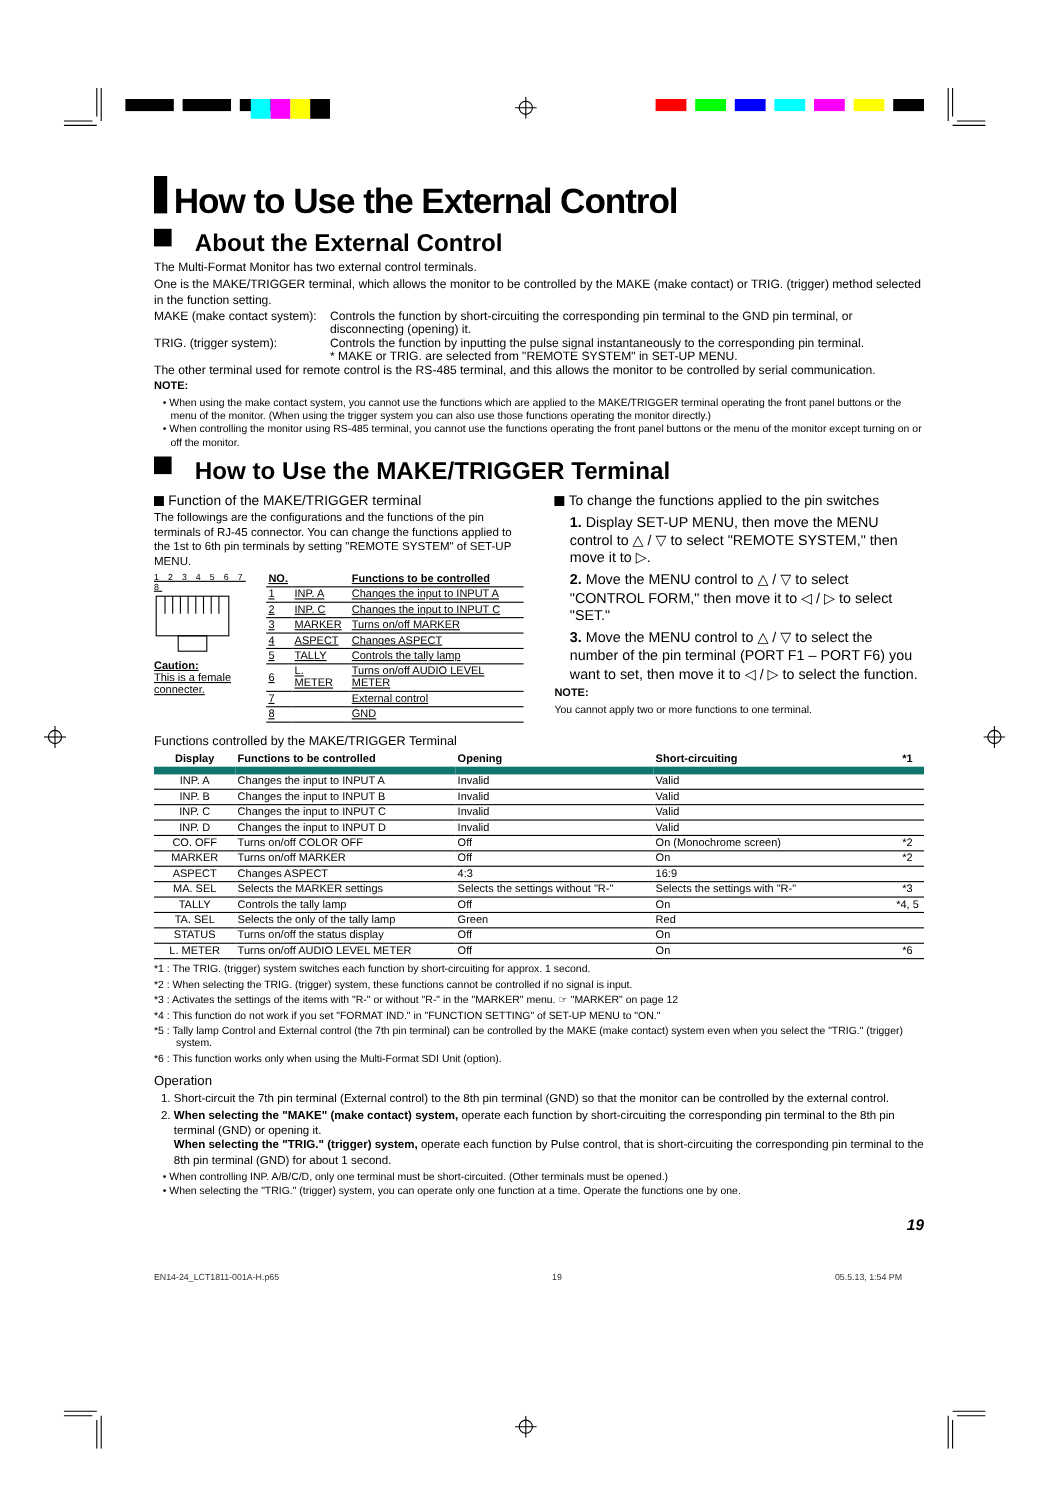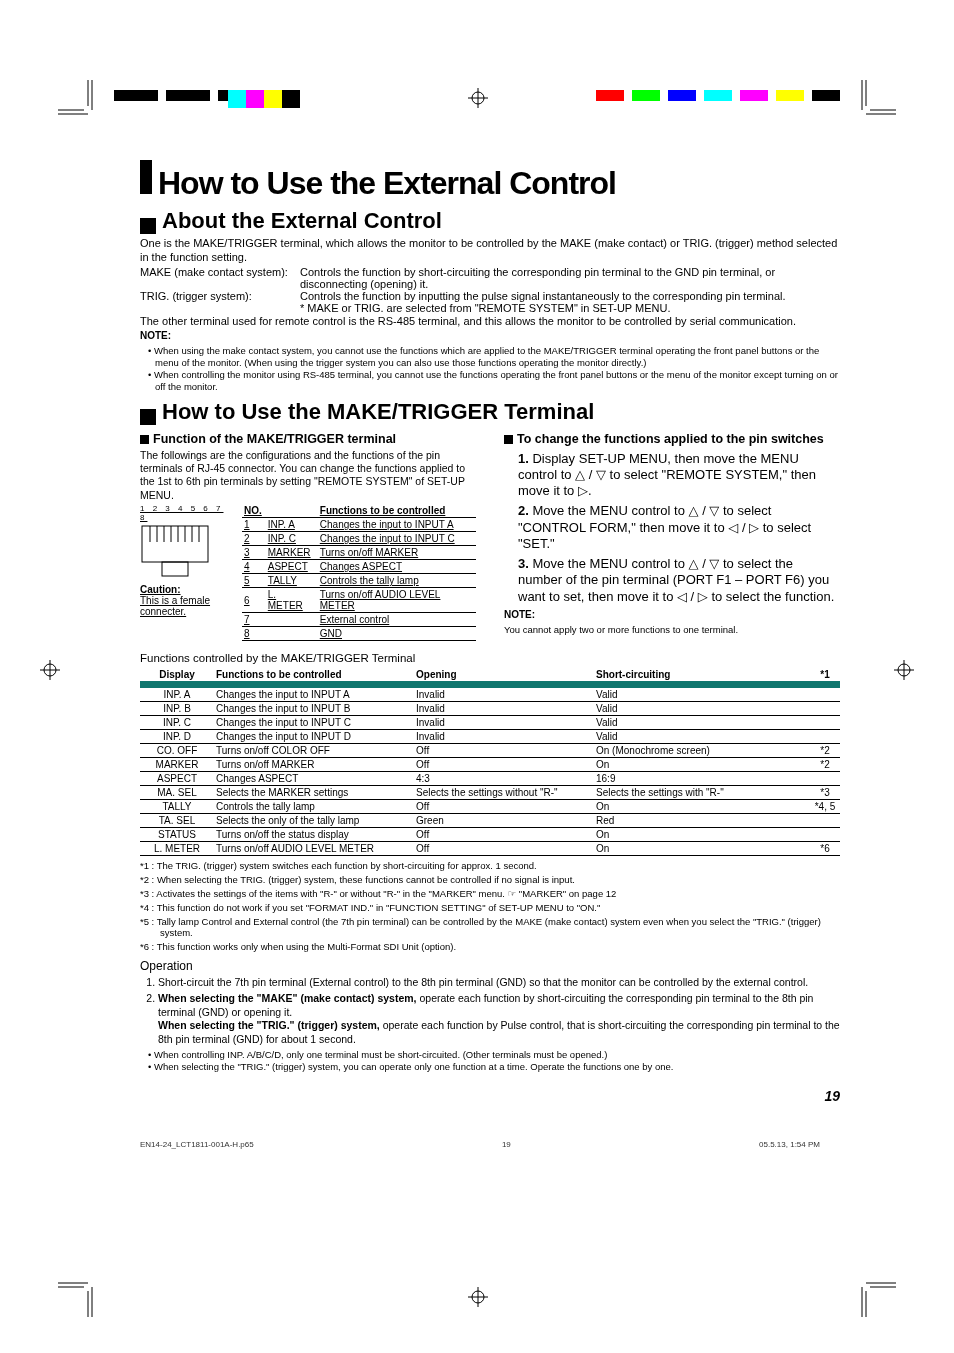--- a/index.html
+++ b/index.html
@@ -36,22 +36,22 @@
   }
   .main-title h1 {
     font-family: "Arial Black", Helvetica, sans-serif;
     font-size: 32px;
     font-weight: 900;
     margin: 0;
     letter-spacing: -1px;
   }
   .section-title {
     display: flex;
-    align-items: flex-end;
-    gap: 6px;
+    align-items: flex-start;
+    gap: 21px;
     margin-top: 6px;
     margin-bottom: 2px;
   }
   .sq {
     display: inline-block;
     width: 16px;
     height: 16px;
     background: #000;
   }
   .section-title h2 {
@@ -62,21 +62,21 @@
   }
   .small-sq {
     display: inline-block;
     width: 9px;
     height: 9px;
     background: #000;
     margin-right: 4px;
     vertical-align: -1px;
   }
   p { margin: 0 0 2px 0; line-height: 1.28; }
-  .sub-h { font-size: 12.5px; margin-top: 4px; margin-bottom: 2px; font-weight: bold; }
+  .sub-h { font-size: 12.5px; margin-top: 4px; margin-bottom: 2px; }
   .def-row { display: flex; margin: 0; }
   .def-term { width: 124px; flex-shrink: 0; }
   .def-desc { flex: 1; }
   .note-label { font-weight: bold; font-size: 10px; }
   .note-text { font-size: 9.5px; line-height: 1.25; }
   ul.note-list { margin: 0; padding-left: 8px; list-style: none; }
   ul.note-list li::before { content: "• "; }
   ul.note-list li { font-size: 9.5px; line-height: 1.25; text-indent: -7px; padding-left: 7px;}
 
   .two-col {
@@ -231,20 +231,21 @@
 
   <div class="main-title">
     <span class="title-bar"></span>
     <h1>How to Use the External Control</h1>
   </div>
 
   <div class="section-title">
     <span class="sq"></span>
     <h2>About the External Control</h2>
   </div>
+  <p>The Multi-Format Monitor has two external control terminals.</p>
   <p>One is the MAKE/TRIGGER terminal, which allows the monitor to be controlled by the MAKE (make contact) or TRIG. (trigger) method selected in the function setting.</p>
   <div class="def-row">
     <div class="def-term" style="width:160px">MAKE (make contact system):</div>
     <div class="def-desc">Controls the function by short-circuiting the corresponding pin terminal to the GND pin terminal, or disconnecting (opening) it.</div>
   </div>
   <div class="def-row">
     <div class="def-term" style="width:160px">TRIG. (trigger system):</div>
     <div class="def-desc">
       <span>Controls the function by inputting the pulse signal instantaneously to the corresponding pin terminal.</span><br>
       <span>* MAKE or TRIG. are selected from "REMOTE SYSTEM" in SET-UP MENU.</span>

